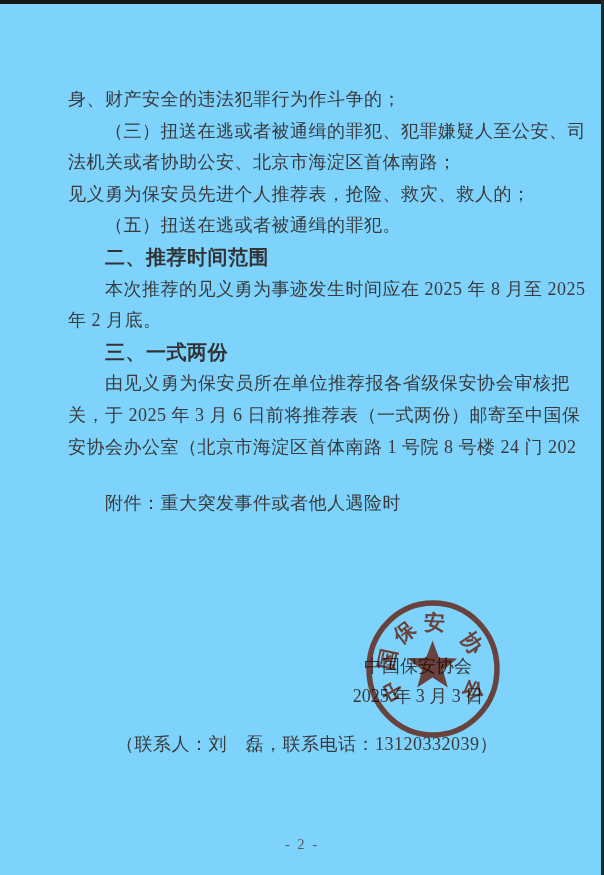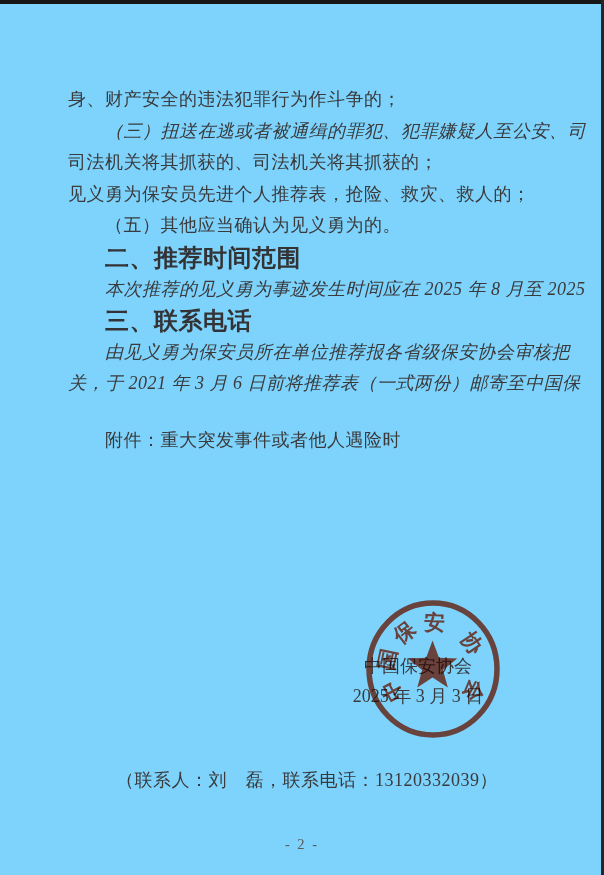--- a/index.html
+++ b/index.html
@@ -14,26 +14,26 @@
   .edge-top   { position:absolute; top:0; left:0; width:604px; height:4px; background:#161616; }
   .edge-right { position:absolute; top:0; right:0; width:3px; height:875px; background:#262626; }
 
   .body {
     position:absolute; left:68px; top:84px; width:502px;
     font-size:18px; line-height:31.6px; color:#3a3a3c;
     letter-spacing:0.5px;
   }
   .ln { margin:0; white-space:nowrap; text-align:left; }
   .ln.indent { text-indent:37px; }
-  .ln.full { text-align:justify; text-align-last:justify;font-style:italic; }
+  .ln.full { text-align:justify; text-align-last:justify; }
   .ln.h {
     font-weight:700;
     font-family:"Liberation Sans","DejaVu Sans",sans-serif;
     color:#333335;
-    font-size:24px;
+    font-size:20px;
   }
   .ln.attach { margin-top:25px; }
 
   .signature {
     position:absolute; left:348px; top:651px; width:140px;
     text-align:center; font-size:18px; line-height:30px;
     color:#3a3a3c; white-space:nowrap;
   }
 
   .seal {
@@ -41,49 +41,51 @@
     width:140px; height:144px;
     mix-blend-mode:multiply; opacity:0.92;
     pointer-events:none;
   }
   .seal text {
     font-family:"Liberation Sans","DejaVu Sans",sans-serif;
     font-weight:700; font-size:21px;
   }
 
   .contact {
-    position:absolute; left:116px; top:768px;
+    position:absolute; left:116px; top:732px;
     font-size:18px; color:#3a3a3c; white-space:nowrap;
     letter-spacing:0.5px;
   }
   .footer {
     position:absolute; left:0; top:836px; width:604px;
     text-align:center; font-size:14.5px; color:#5a5a5a;
     letter-spacing:2px;
   }
 </style>
 </head>
 <body>
 
 <div class="page">
 
   <div class="edge-top"></div>
   <div class="edge-right"></div>
 
   <main class="body">
     <p class="ln">身、财产安全的违法犯罪行为作斗争的；</p>
     <p class="ln indent full">（三）扭送在逃或者被通缉的罪犯、犯罪嫌疑人至公安、司</p>
-    <p class="ln">司法机关将其抓获的、司法机关将其抓获的；</p>
+    <p class="ln">法机关或者协助公安、北京市海淀区首体南路；</p>
     <p class="ln">见义勇为保安员先进个人推荐表，抢险、救灾、救人的；</p>
-    <p class="ln indent">（五）其他应当确认为见义勇为的。</p>
+    <p class="ln indent">（五）扭送在逃或者被通缉的罪犯。</p>
     <p class="ln indent h">二、推荐时间范围</p>
     <p class="ln indent full">本次推荐的见义勇为事迹发生时间应在 2025 年 8 月至 2025</p>
-    <p class="ln indent h">三、联系电话</p>
+    <p class="ln">年 2 月底。</p>
+    <p class="ln indent h">三、一式两份</p>
     <p class="ln indent full">由见义勇为保安员所在单位推荐报各省级保安协会审核把</p>
-    <p class="ln full">关，于 2021 年 3 月 6 日前将推荐表（一式两份）邮寄至中国保</p>
+    <p class="ln full">关，于 2025 年 3 月 6 日前将推荐表（一式两份）邮寄至中国保</p>
+    <p class="ln full">安协会办公室（北京市海淀区首体南路 1 号院 8 号楼 24 门 202</p>
     <p class="ln indent attach">附件：重大突发事件或者他人遇险时</p>
   </main>
 
   <div class="signature">
     <div>中国保安协会</div>
     <div>2025 年 3 月 3 日</div>
   </div>
 
   <svg class="seal" viewBox="0 0 140 144" xmlns="http://www.w3.org/2000/svg" aria-hidden="true">
     <ellipse cx="70" cy="72" rx="64" ry="66" fill="none" stroke-width="5.5" stroke="#d0402c"></ellipse>

